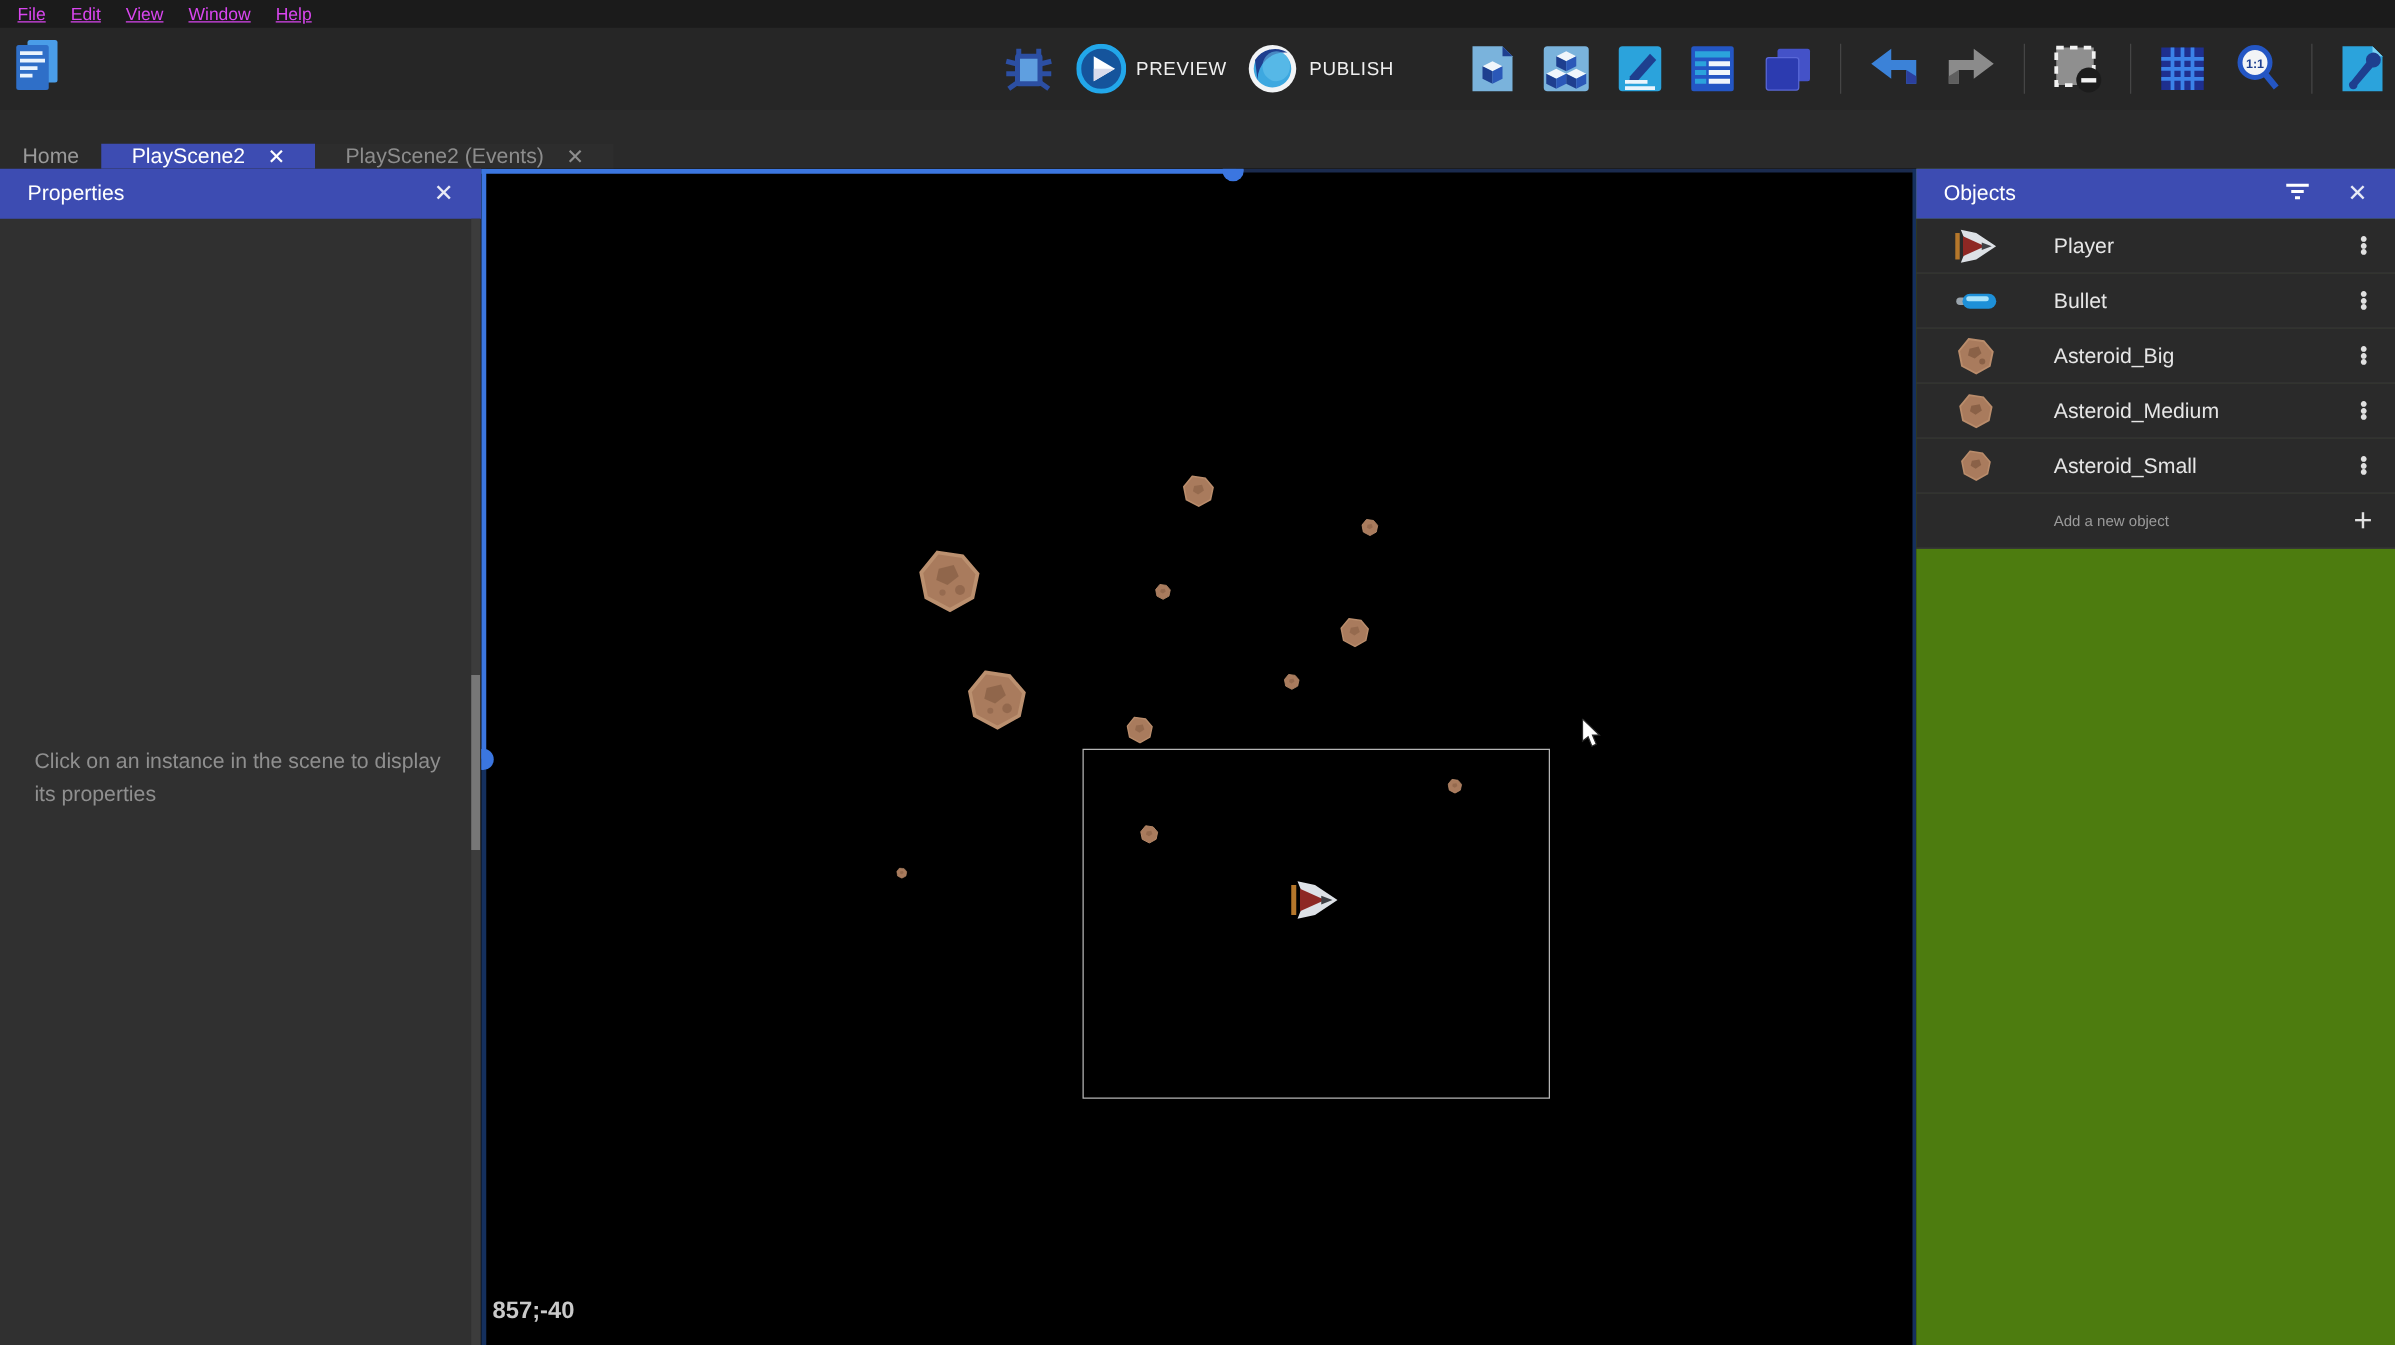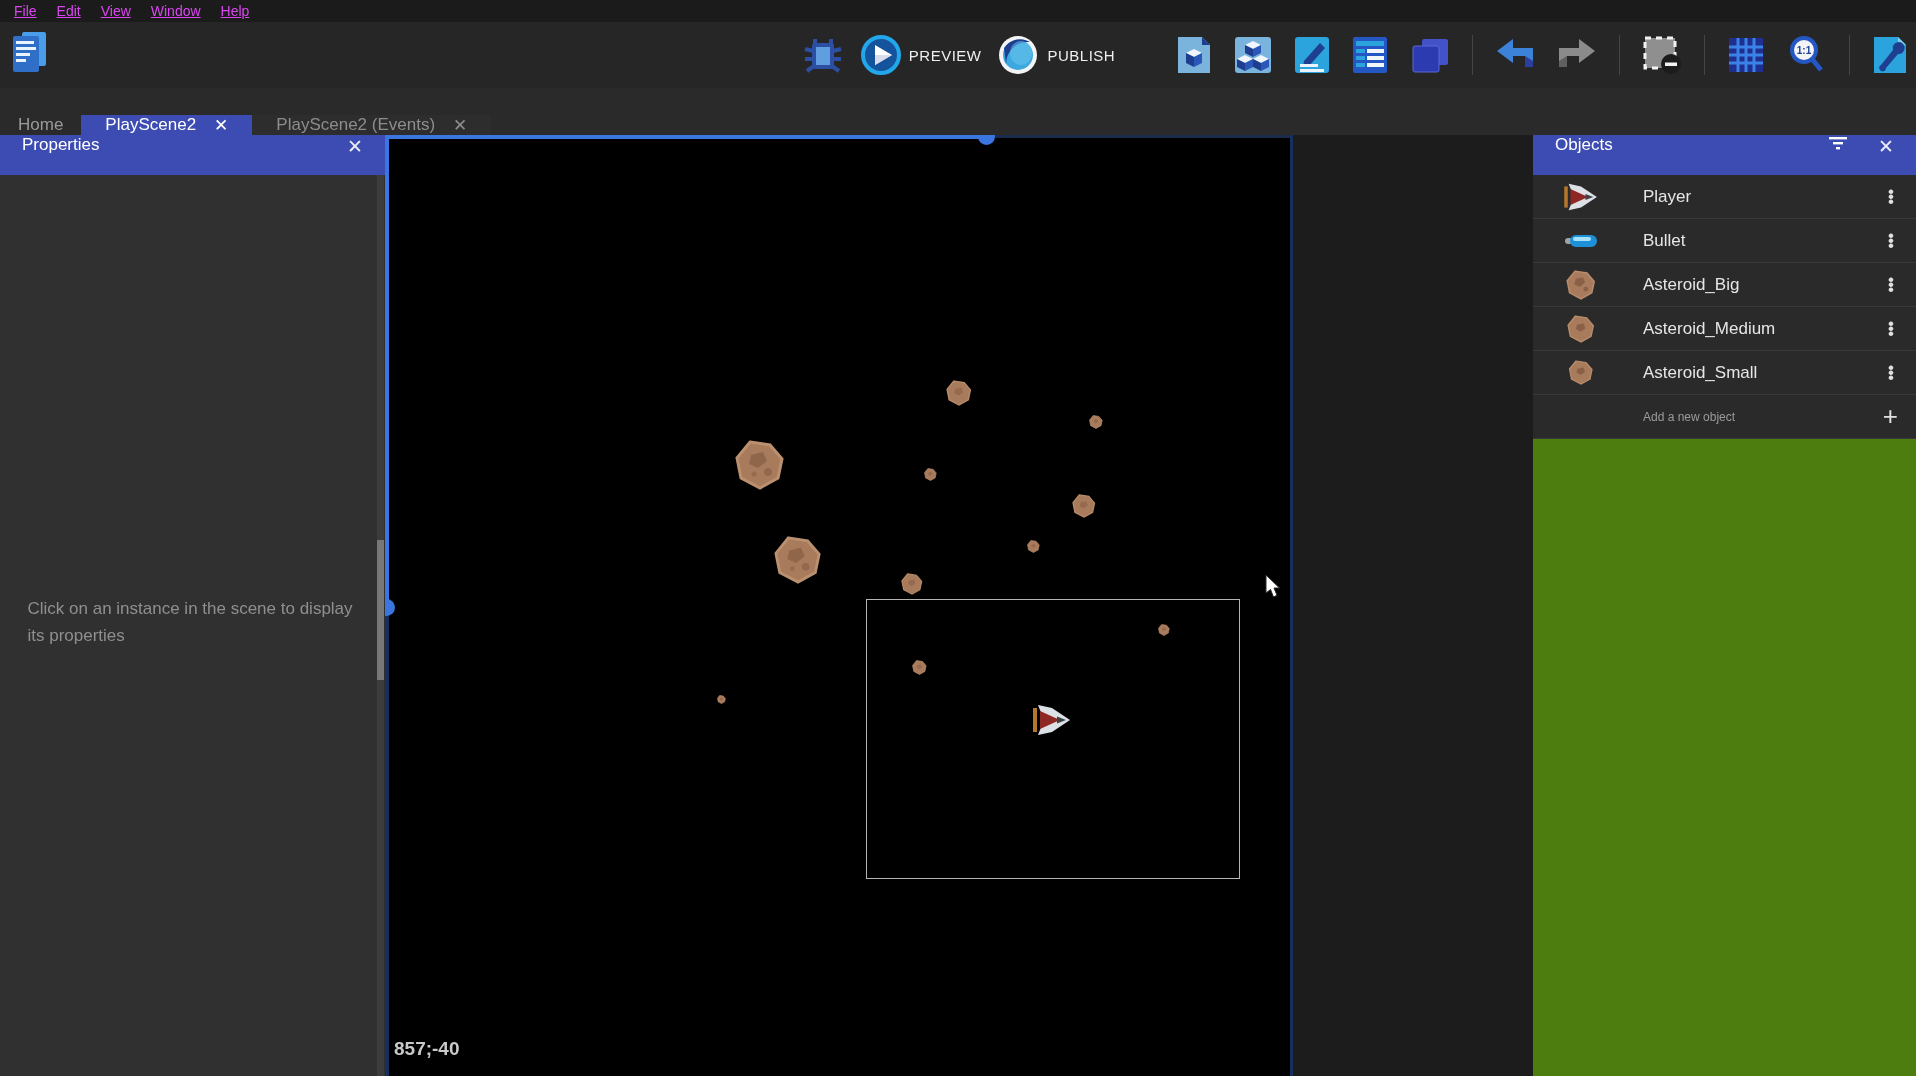--- a/index.html
+++ b/index.html
@@ -27,32 +27,32 @@
   #tabbar { position:absolute; left:0; top:88px; width:1916px; height:47px; background:#2a2a2a;
             display:flex; align-items:flex-end; }
   .tab { display:flex; align-items:center; gap:18px; padding:0 24px; font-size:17px; color:#9a9a9a; }
   .tab.home { padding:0 18px; }
   .tab.active { background:#3d4cb2; color:#ffffff; }
   .tab.inactive2 { background:#2d2d2d; color:#8d8d8d; }
   .tab .x { font-size:17px; line-height:1; cursor:pointer; }
 
   
   #properties-panel { position:absolute; left:0; top:135px; width:385px; height:941px; background:#303030; }
-  .panel-header { height:40px; background:#3d4cb2; color:#fff; display:flex; 
+  .panel-header { height:40px; background:#3d4cb2; color:#fff; display:flex; align-items:center;
                   padding:0 18px 0 22px; font-size:17px; }
   .panel-header .spacer { flex:1; }
   .panel-header .hx { color:#e9ebf6; font-size:19px; cursor:pointer; padding:0 4px; }
   #prop-hint { position:absolute; left:0; top:460px; width:100%; text-align:left;
                color:#8f8f8f; font-size:17px; line-height:27px; }
   #prop-hint span { display:block; max-width:330px; margin:0 auto; }
   #prop-scrollgutter { position:absolute; right:1px; top:40px; width:7px; height:901px; background:#3c3c3c; }
   #prop-scrollthumb { position:absolute; right:1px; top:405px; width:7px; height:140px; background:#777; }
 
   
-  #scene-canvas { position:absolute; left:385px; top:135px; width:908px; height:941px;
+  #scene-canvas { position:absolute; left:385px; top:135px; width:1148px; height:941px;
                   background:#000; overflow:hidden;text-decoration:underline; }
   .border-top-bright { position:absolute; left:0; top:0; width:604px; height:4px; background:#3b76e0; }
   .border-top-dark { position:absolute; left:604px; top:0; width:544px; height:3px; background:#1b2b4e; }
   .border-left-bright { position:absolute; left:0; top:0; width:4px; height:472px; background:#3b76e0; }
   .border-left-dark { position:absolute; left:0; top:472px; width:4px; height:469px; background:#15305e; }
   .border-right-dark { position:absolute; right:0; top:0; width:3px; height:941px; background:#15305e; }
   .bdot { position:absolute; width:17px; height:17px; border-radius:50%; background:#3b76e0; }
   #selection-rect { position:absolute; border:1px solid #b5b5b5; }
   #coords { position:absolute; left:9px; top:903px; color:#c9c9c9; font-size:19px; font-weight:bold;
             text-shadow:1px 1px 2px #000; }

